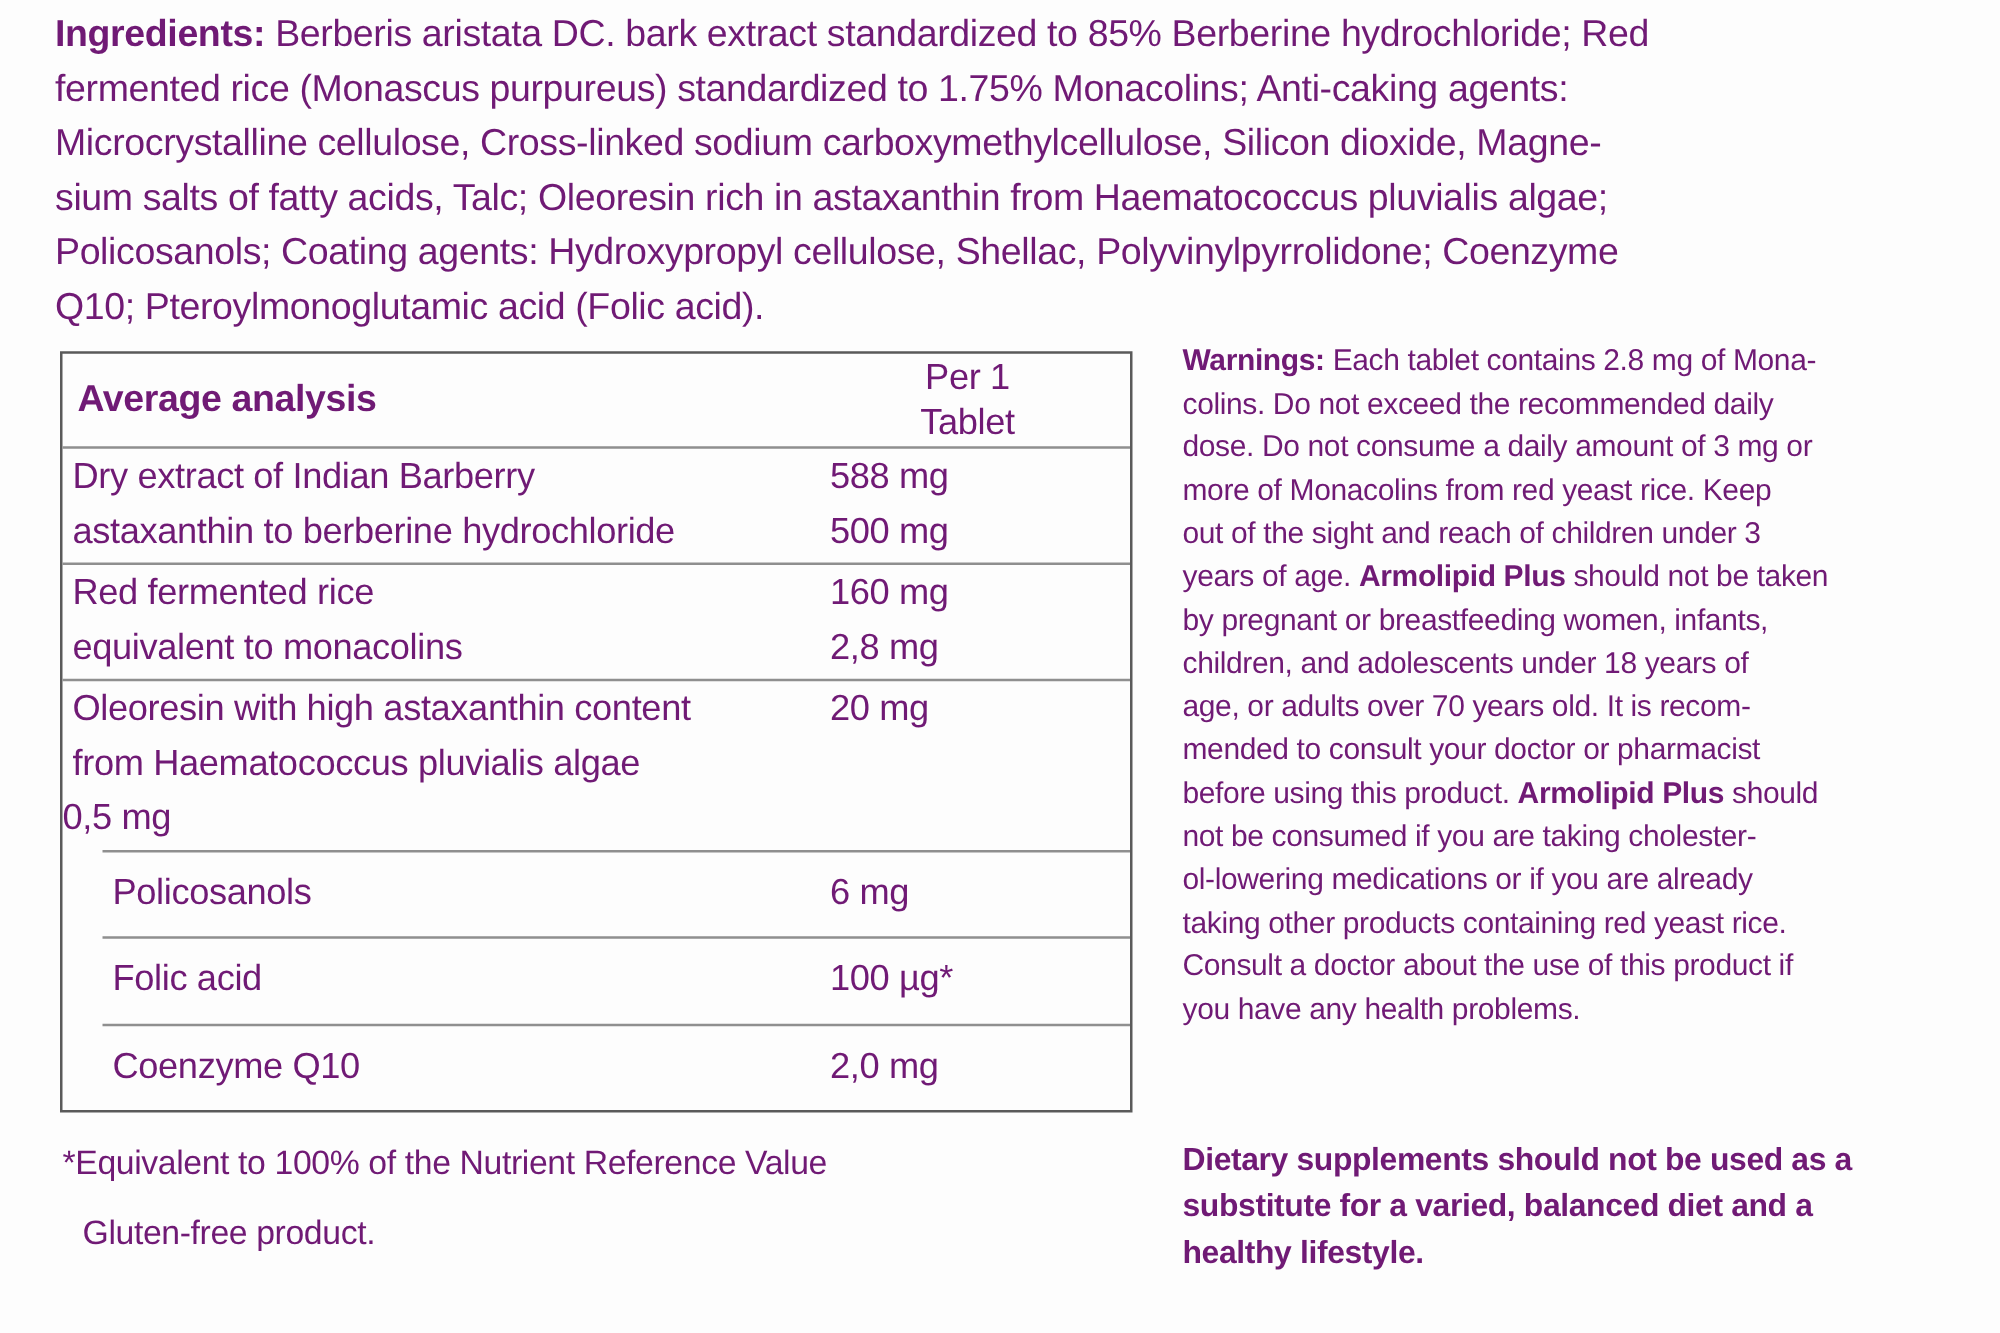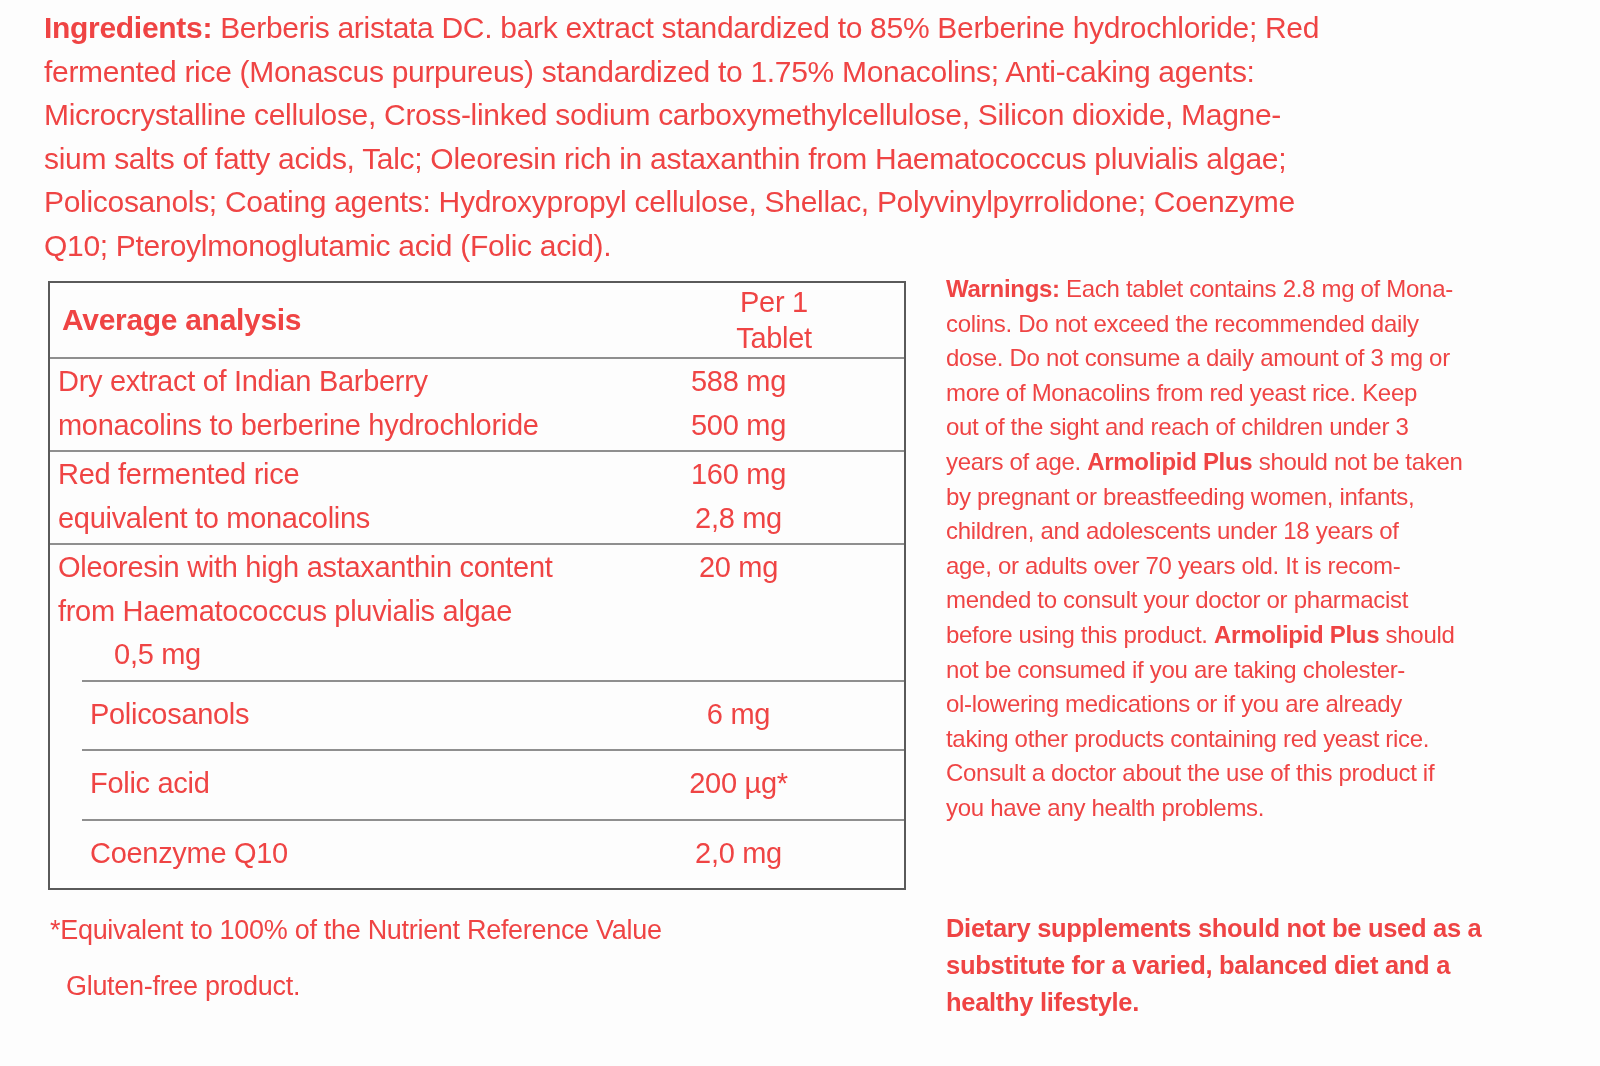--- a/index.html
+++ b/index.html
@@ -2,21 +2,21 @@
 <html><head>
 <meta charset="utf-8">
 <style>
   html, body { margin: 0; padding: 0; background: #ffffff; }
   .page {
     position: relative;
     width: 1600px;
     height: 1066px;
     background: #fdfdfd;
     font-family: "Liberation Sans", sans-serif;
-    color: #ef4444;
+    color: #701a75;
     letter-spacing: -0.3px;
     overflow: hidden;
   }
   .rich { white-space: pre-line; }
   .bold { font-weight: bold; }
 
   .ingredients {
     position: absolute;
     left: 44px; top: 6px;
     width: 1552px;
@@ -47,21 +47,21 @@
     width: 260px;
     text-align: center;
     line-height: 36px;
     white-space: pre-line;
   }
   .t-row { border-top: 2px solid #8f8f8f; }
   .t-row.pad-lg { padding: 11px 0 13px; margin-left: 32px; }
   .t-row.pad-sm { padding: 1px 0 3px; }
   .t-line { display: flex; line-height: 43.5px; }
   .t-name { flex: 1; padding-left: 8px; }
-  .t-value { width: 215px; text-align: center; padding-right: 58px; white-space: nowrap; }
+  .t-value { width: 215px; text-align: left; padding-right: 25px; white-space: nowrap; }
 
   .warnings {
     position: absolute;
     left: 946px; top: 272px;
     width: 640px;
     font-size: 24px;
     line-height: 34.6px;
   }
 
   .footnote {
@@ -103,21 +103,21 @@
       <div class="h-col">Per 1
 Tablet</div>
     </div>
     <div>
         <div class="t-row pad-sm">
           <div class="t-line">
             <div class="t-name">Dry extract of Indian Barberry</div>
             <div class="t-value">588 mg</div>
           </div>
           <div class="t-line">
-            <div class="t-name">monacolins to berberine hydrochloride</div>
+            <div class="t-name">astaxanthin to berberine hydrochloride</div>
             <div class="t-value">500 mg</div>
           </div>
         </div>
         <div class="t-row pad-sm">
           <div class="t-line">
             <div class="t-name">Red fermented rice</div>
             <div class="t-value">160 mg</div>
           </div>
           <div class="t-line">
             <div class="t-name">equivalent to monacolins</div>
@@ -139,21 +139,21 @@
         </div>
         <div class="t-row pad-lg">
           <div class="t-line">
             <div class="t-name">Policosanols</div>
             <div class="t-value">6 mg</div>
           </div>
         </div>
         <div class="t-row pad-lg">
           <div class="t-line">
             <div class="t-name">Folic acid</div>
-            <div class="t-value">200 µg*</div>
+            <div class="t-value">100 µg*</div>
           </div>
         </div>
         <div class="t-row pad-lg">
           <div class="t-line">
             <div class="t-name">Coenzyme Q10</div>
             <div class="t-value">2,0 mg</div>
           </div>
         </div>
       </div>
   </div>

